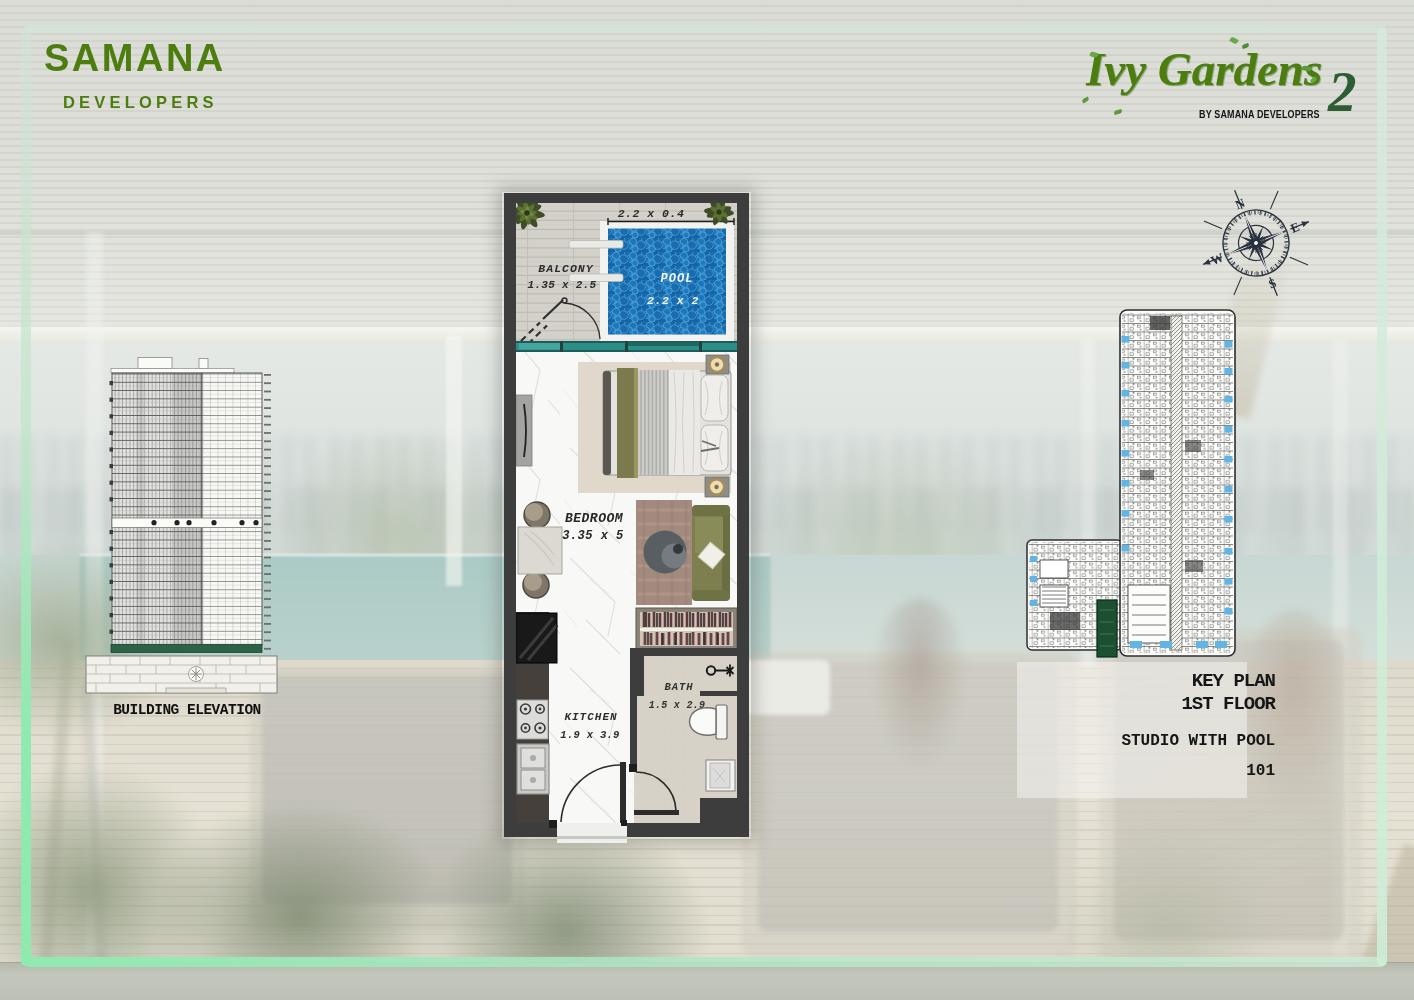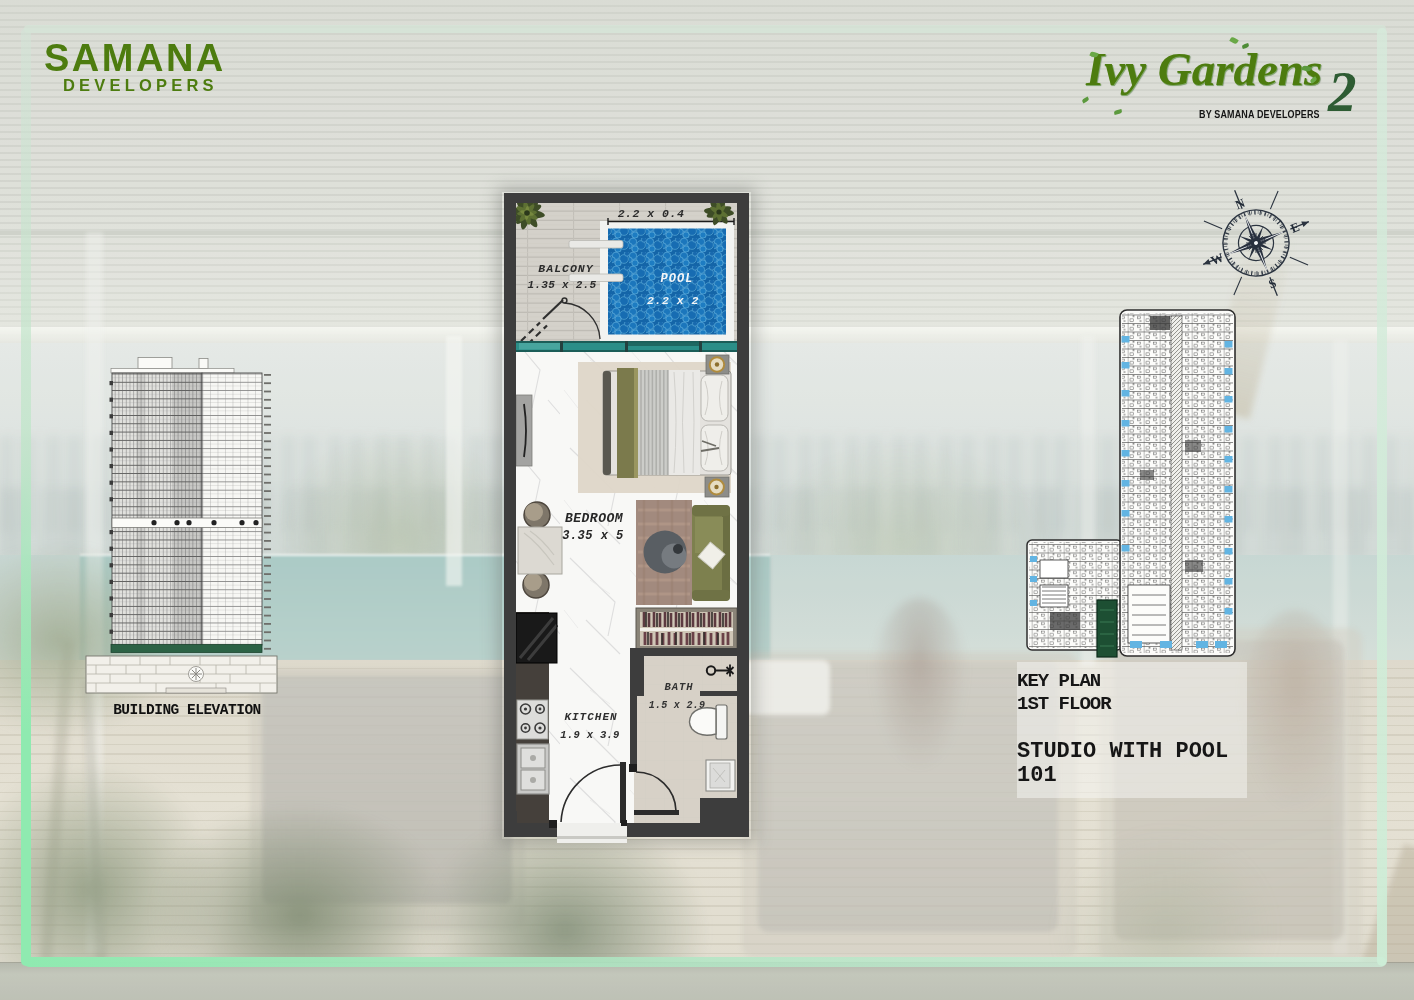--- a/index.html
+++ b/index.html
@@ -87,42 +87,42 @@
   <div class="abs" style="left:21px;top:28px;width:10px;height:938px;border-radius:8px;background:linear-gradient(180deg,rgba(210,228,215,.55),rgba(190,230,200,.75) 45%,#8feab0 75%,#8feab0)"></div>
 
   <div class="abs" style="left:24px;top:957px;width:1362px;height:10px;border-radius:6px;background:linear-gradient(90deg,#8feab0,rgba(175,230,195,.85) 45%,rgba(205,235,215,.8))"></div>
 
   <div class="abs" style="left:24px;top:25px;width:1362px;height:8px;border-radius:6px;background:rgba(212,228,215,.75)"></div>
 
   <div class="abs" style="left:1377px;top:28px;width:10px;height:938px;border-radius:8px;background:linear-gradient(180deg,rgba(214,234,219,.8),rgba(205,238,215,.9))"></div>
 
   <div class="abs" style="left:44px;top:41px;color:#4d7c0f;">
     <div style="font-size:38px;font-weight:bold;letter-spacing:2.5px;line-height:34px;font-family:'Liberation Sans',sans-serif">SAMANA</div>
-    <div style="font-size:16.5px;font-weight:bold;letter-spacing:4.2px;line-height:19px;margin-left:19px;margin-top:1px">DEVELOPERS</div>
+    <div style="font-size:16.5px;font-weight:bold;letter-spacing:4.2px;line-height:19px;margin-left:19px;margin-top:18px">DEVELOPERS</div>
   </div>
 
   <div class="abs" style="left:1080px;top:38px;width:300px;height:110px">
     <div class="abs" style="left:6px;top:4px;width:260px;font-family:'Liberation Serif',serif;font-style:italic;font-weight:bold;font-size:47px;color:#4d7c0f;text-shadow:0.6px 0.6px 0 #81a86b, 1px 1.2px 1px rgba(45,75,40,.4);white-space:nowrap">Ivy Gardens</div>
     <div class="abs" style="left:248px;top:21px;font-family:'Liberation Serif',serif;font-style:italic;font-weight:bold;font-size:57px;color:#2e5c33;">2</div>
     <div class="abs" style="left:119px;top:70px;font-family:'Liberation Sans',sans-serif;font-weight:bold;font-size:11.5px;color:#141414;transform:scaleX(.78);transform-origin:left;white-space:nowrap;letter-spacing:0.2px">BY SAMANA DEVELOPERS</div>
 
     <div class="abs" style="left:2px;top:60px;width:7px;height:4px;background:#5c9a3e;border-radius:50% 0;transform:rotate(-30deg)"></div>
     <div class="abs" style="left:10px;top:14px;width:8px;height:5px;background:#69a846;border-radius:50% 0;transform:rotate(20deg)"></div>
     <div class="abs" style="left:34px;top:72px;width:8px;height:4px;background:#5c9a3e;border-radius:50% 0;transform:rotate(-15deg)"></div>
     <div class="abs" style="left:150px;top:0px;width:8px;height:5px;background:#69a846;border-radius:50% 0;transform:rotate(30deg)"></div>
     <div class="abs" style="left:162px;top:6px;width:7px;height:4px;background:#4e8c36;border-radius:50% 0;transform:rotate(-20deg)"></div>
     <div class="abs" style="left:222px;top:28px;width:9px;height:5px;background:#5c9a3e;border-radius:50% 0;transform:rotate(15deg)"></div>
     <div class="abs" style="left:230px;top:40px;width:7px;height:4px;background:#69a846;border-radius:50% 0;transform:rotate(-35deg)"></div>
   </div>
 
   <div class="abs" style="left:1017px;top:662px;width:230px;height:136px;background:rgba(248,249,246,.48);"></div>
 
-  <div class="abs" style="left:1017px;top:670px;width:258px;text-align:left;font-family:'Liberation Mono',monospace;font-weight:bold;color:#161616">
+  <div class="abs" style="left:1017px;top:670px;width:258px;text-align:right;font-family:'Liberation Mono',monospace;font-weight:bold;color:#161616">
     <div style="font-size:19px;line-height:23px;letter-spacing:-1px">KEY PLAN<br>1ST FLOOR</div>
-    <div style="font-size:22px;line-height:24px;margin-top:24px;letter-spacing:0px">STUDIO WITH POOL<br>101</div>
+    <div style="font-size:16px;line-height:30px;margin-top:10px;letter-spacing:0px">STUDIO WITH POOL<br>101</div>
   </div>
   <svg class="abs" style="left:0;top:0" width="1414" height="1000" viewBox="0 0 1414 1000">
     <defs>
       <pattern id="pebb" width="17" height="14" patternUnits="userSpaceOnUse">
         <rect width="17" height="14" fill="#1465a8"></rect>
         <circle cx="4" cy="3.8" r="3.7" fill="#1b76bc" stroke="#4e9fd2" stroke-width="0.9"></circle>
         <circle cx="12" cy="7" r="4.4" fill="#176cb2" stroke="#4697ca" stroke-width="0.9"></circle>
         <circle cx="6" cy="11" r="3.2" fill="#1d7cc2" stroke="#58a8d8" stroke-width="0.9"></circle>
         <circle cx="15" cy="1.6" r="2.6" fill="#1869ae" stroke="#4a9bce" stroke-width="0.9"></circle>
         <circle cx="0.4" cy="7.8" r="2.8" fill="#1c78be" stroke="#52a2d4" stroke-width="0.9"></circle>

